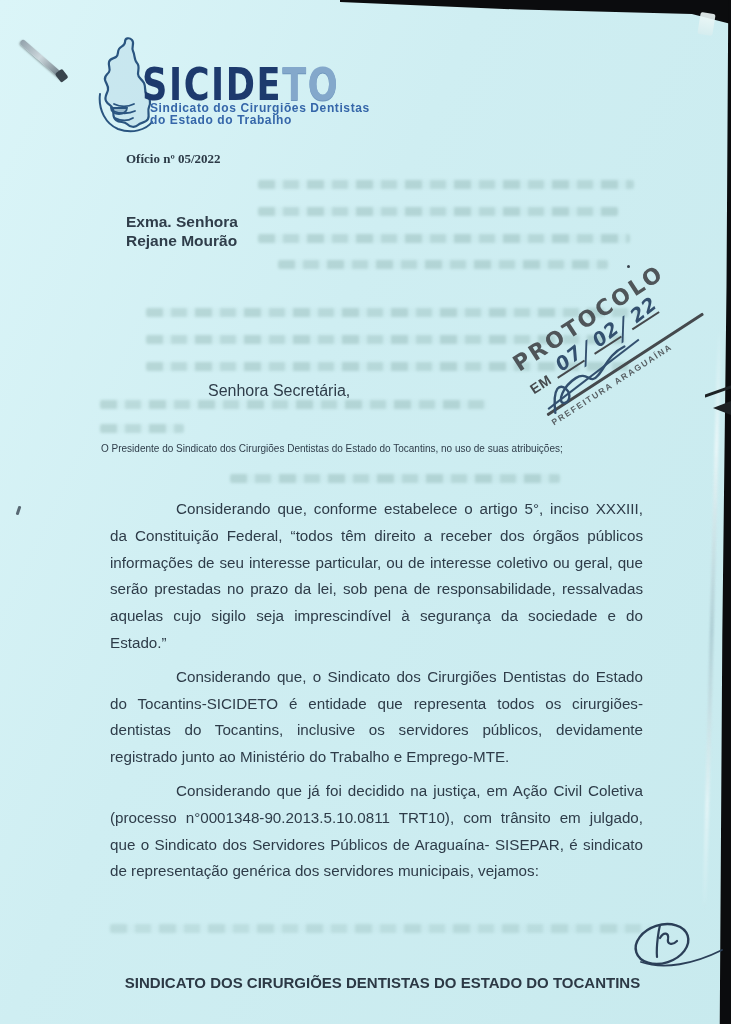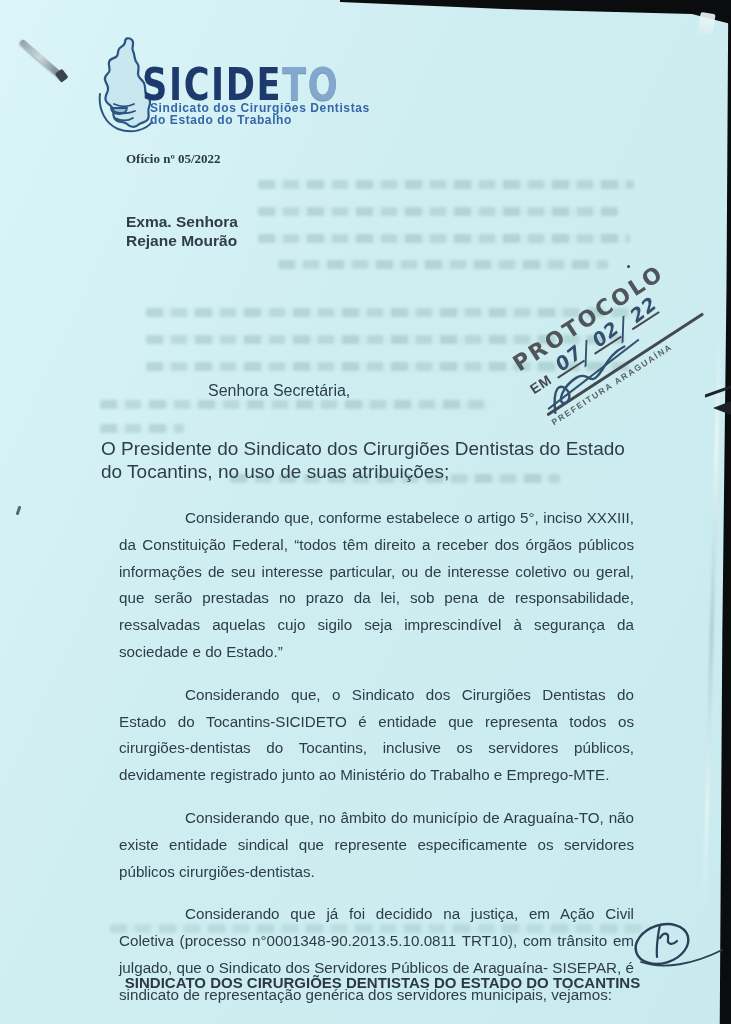--- a/index.html
+++ b/index.html
@@ -40,24 +40,24 @@
   .brand-secondary{color:#84a8cb;text-shadow:0 1px 0 #6f96bd;}
   .logo-sub{position:absolute;left:54px;top:69px;color:#3566a9;font-weight:bold;font-size:12px;
     letter-spacing:.6px;line-height:11.5px;white-space:nowrap;}
   
   .ref{position:absolute;left:126px;top:151px;font-family:"Liberation Serif",serif;
     font-weight:bold;font-size:13px;color:#2c3a47;}
   .dateline{position:absolute;right:86px;top:193px;font-size:15.5px;}
   .recipient{position:absolute;left:126px;top:212px;font-size:15.5px;line-height:19px;}
   .bold{font-weight:bold;}
   .greeting{position:absolute;left:164px;top:382px;font-size:16px;font-weight:normal;margin-left:44px;}
-  .intro{position:absolute;left:101px;top:437px;width:545px;font-size:19px;line-height:23px;}
+  .intro{position:absolute;left:101px;top:437px;width:545px;font-size:10px;line-height:23px;}
   .body-text{position:absolute;left:103px;top:489px;width:547px;font-size:15.2px;
     line-height:26.8px;text-align:justify;color:#2e3c49;}
-  .body-text p{margin:16px;text-indent:66px;}
+  .body-text p{margin:7px;text-indent:66px;}
   .letter-footer{position:absolute;left:0;top:938px;width:100%;text-align:center;
     padding-left:34px;box-sizing:border-box;color:#2c3945;font-weight:bold;white-space:pre;}
   .letter-footer .f1{font-size:15px;margin-bottom:12px;}
   
   .stamp{position:absolute;left:520px;top:300px;width:218px;transform:rotate(-33deg);
     transform-origin:40% 55%;color:#45494d;}
   .stamp-title{font-family:"DejaVu Sans",sans-serif;font-weight:bold;font-size:22px;
     letter-spacing:2.5px;opacity:.92;white-space:nowrap;}
   .stamp-em{position:relative;margin-top:3px;font-weight:bold;font-size:14px;letter-spacing:1px;height:22px;}
   .blank{display:inline-block;width:32px;border-bottom:2px solid #45494d;position:relative;height:14px;margin:0 1px;}
@@ -137,21 +137,20 @@
     <path d="M0,12 L26,3" stroke="#1d2225" stroke-width="3" stroke-linecap="round"></path>
     <path d="M8,24 L26,17 L26,31 Z" fill="#1d2225"></path>
   </svg>
 
   <div class="greeting">Senhora Secretária,</div>
   <div class="intro">O Presidente do Sindicato dos Cirurgiões Dentistas do Estado do Tocantins, no uso de suas atribuições;</div>
 
   <div class="body-text">
     <p>Considerando que, conforme estabelece o artigo 5°, inciso XXXIII, da Constituição Federal, “todos têm direito a receber dos órgãos públicos informações de seu interesse particular, ou de interesse coletivo ou geral, que serão prestadas no prazo da lei, sob pena de responsabilidade, ressalvadas aquelas cujo sigilo seja imprescindível à segurança da sociedade e do Estado.”</p>
     <p>Considerando que, o Sindicato dos Cirurgiões Dentistas do Estado do Tocantins-SICIDETO é entidade que representa todos os cirurgiões-dentistas do Tocantins, inclusive os servidores públicos, devidamente registrado junto ao Ministério do Trabalho e Emprego-MTE.</p>
-    <p>Considerando que, no âmbito do município de Araguaína-TO, não existe entidade sindical que represente especificamente os servidores públicos cirurgiões-dentistas.</p>
     <p>Considerando que já foi decidido na justiça, em Ação Civil Coletiva (processo n°0001348-90.2013.5.10.0811 TRT10), com trânsito em julgado, que o Sindicato dos Servidores Públicos de Araguaína- SISEPAR, é sindicato de representação genérica dos servidores municipais, vejamos:</p>
   </div>
 
   <div class="letter-footer">
     <div class="f1">SINDICATO DOS CIRURGIÕES DENTISTAS DO ESTADO DO TOCANTINS</div>
     
     
   </div>
 
   <svg class="sig-circle" width="96" height="66" viewBox="0 0 96 66">

